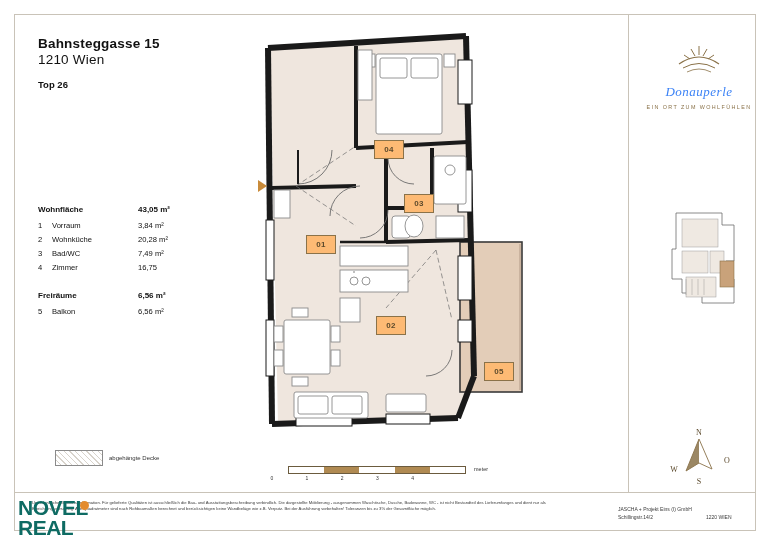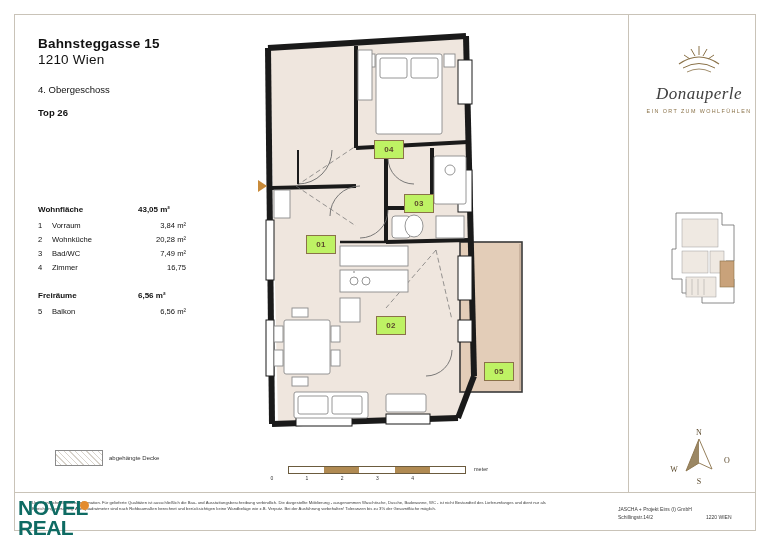--- a/index.html
+++ b/index.html
@@ -68,21 +68,21 @@
   }
   .area-head .label { width: 100px; }
   .area-head .val { width: 48px; text-align: left; }
   .area-row {
     display: flex;
     margin-bottom: 5px;
     line-height: 1.2;
   }
   .area-row .num { width: 14px; }
   .area-row .label { width: 86px; }
-  .area-row .val { width: 48px; text-align: right; }
+  .area-row .val { width: 48px; }
   .area-gap { height: 14px; }
 
   .legend {
     position: absolute;
     left: 55px;
     top: 450px;
     display: flex;
     align-items: center;
     font-size: 6px;
     color: #333;
@@ -128,23 +128,23 @@
     position: absolute;
     left: 640px;
     top: 42px;
     width: 118px;
     text-align: center;
     color: #8a7249;
   }
   .logo-mark { display:block; margin: 0 auto 4px; }
   .logo-name {
     font-family: "Liberation Serif", serif;
-    font-size: 17px;
+    font-size: 13px;
     letter-spacing: 0.5px;
-    color: #404040;
+    color: #3b82f6;
     font-style: italic;
     margin-top: 8px;
   }
   .logo-sub {
     margin-top: 4px;
     font-size: 5.4px;
     letter-spacing: 1.4px;
     color: #8a7249;
   }
 
@@ -173,21 +173,21 @@
     top: 20px;
     width: 390px;
     height: 460px;
   }
 
   .room-tag {
     position: absolute;
     width: 28px;
     height: 17px;
     border: 1px solid #8a7249;
-    background: #bef264;
+    background: #fdba74;
     color: #5c4a2c;
     font-size: 8px;
     font-weight: bold;
     display: flex;
     align-items: center;
     justify-content: center;
     letter-spacing: 0.3px;
   }
 
   
@@ -281,21 +281,20 @@
 
 <div class="page">
 
   <div class="outer-frame"></div>
   <div class="v-divider"></div>
   <div class="h-divider"></div>
 
   <div class="left-col">
     <div class="addr-line1">Bahnsteggasse 15</div>
     <div class="addr-line2">1210 Wien</div>
-    <div class="floor">4. Obergeschoss</div>
     <div class="top-unit">Top 26</div>
   </div>
 
   <div class="areas">
     <div class="area-head">
       <span class="label">Wohnfläche</span>
       <span class="val">43,05 m²</span>
     </div>
 
     <div class="area-row">

